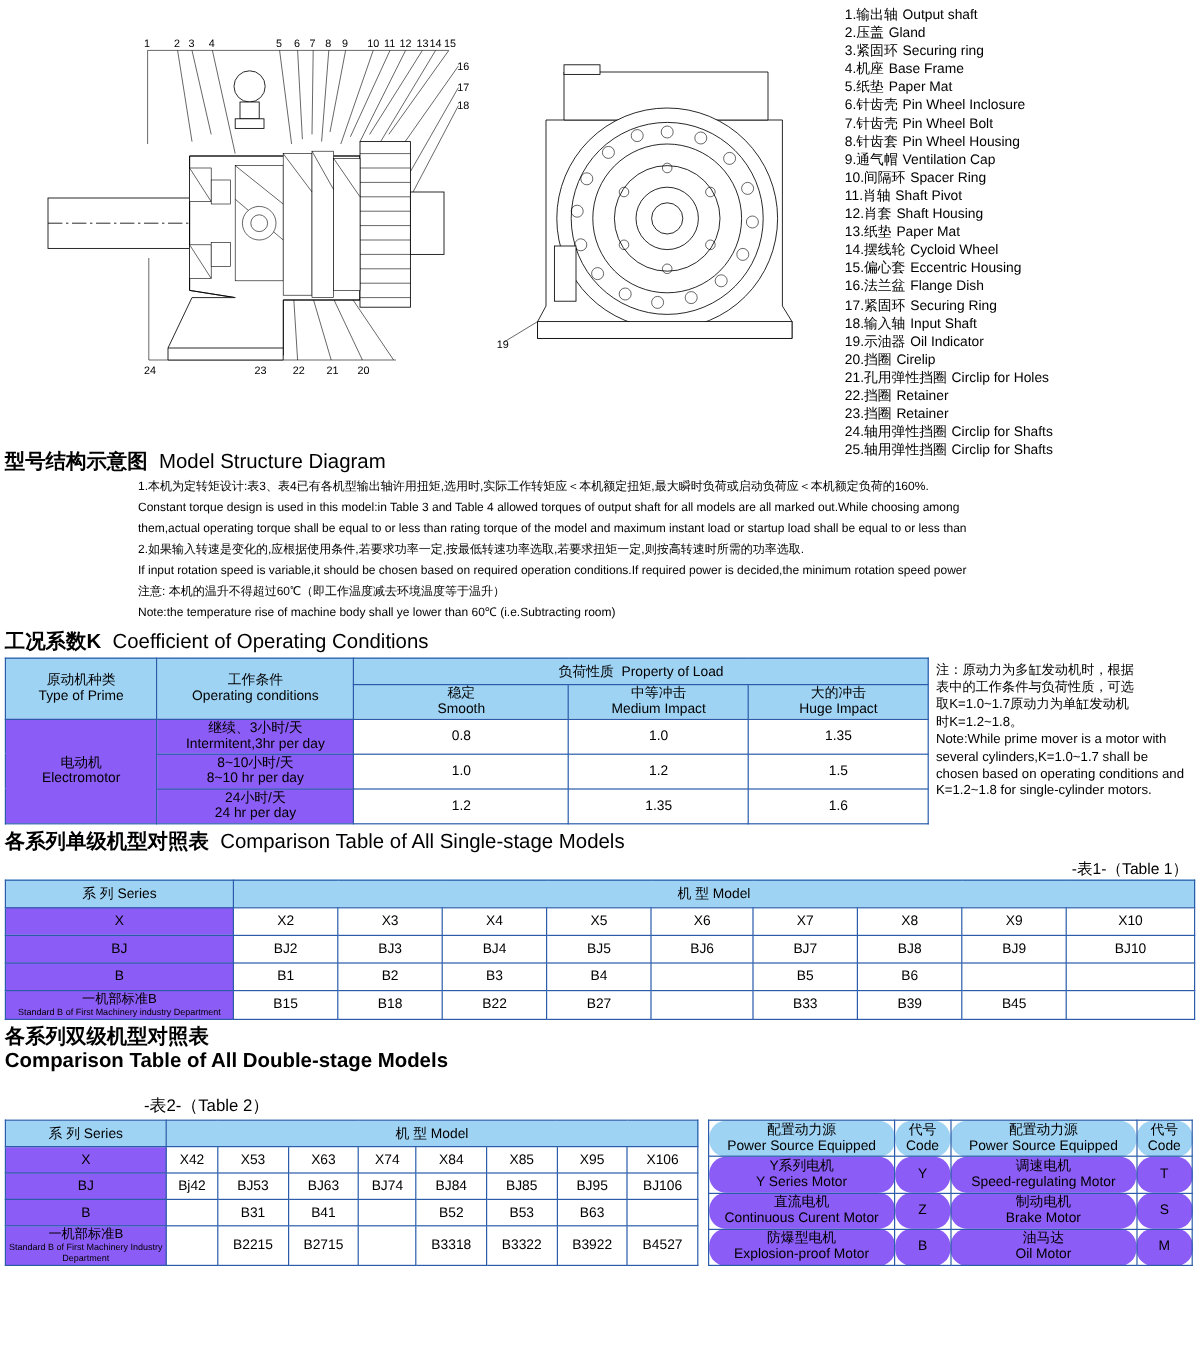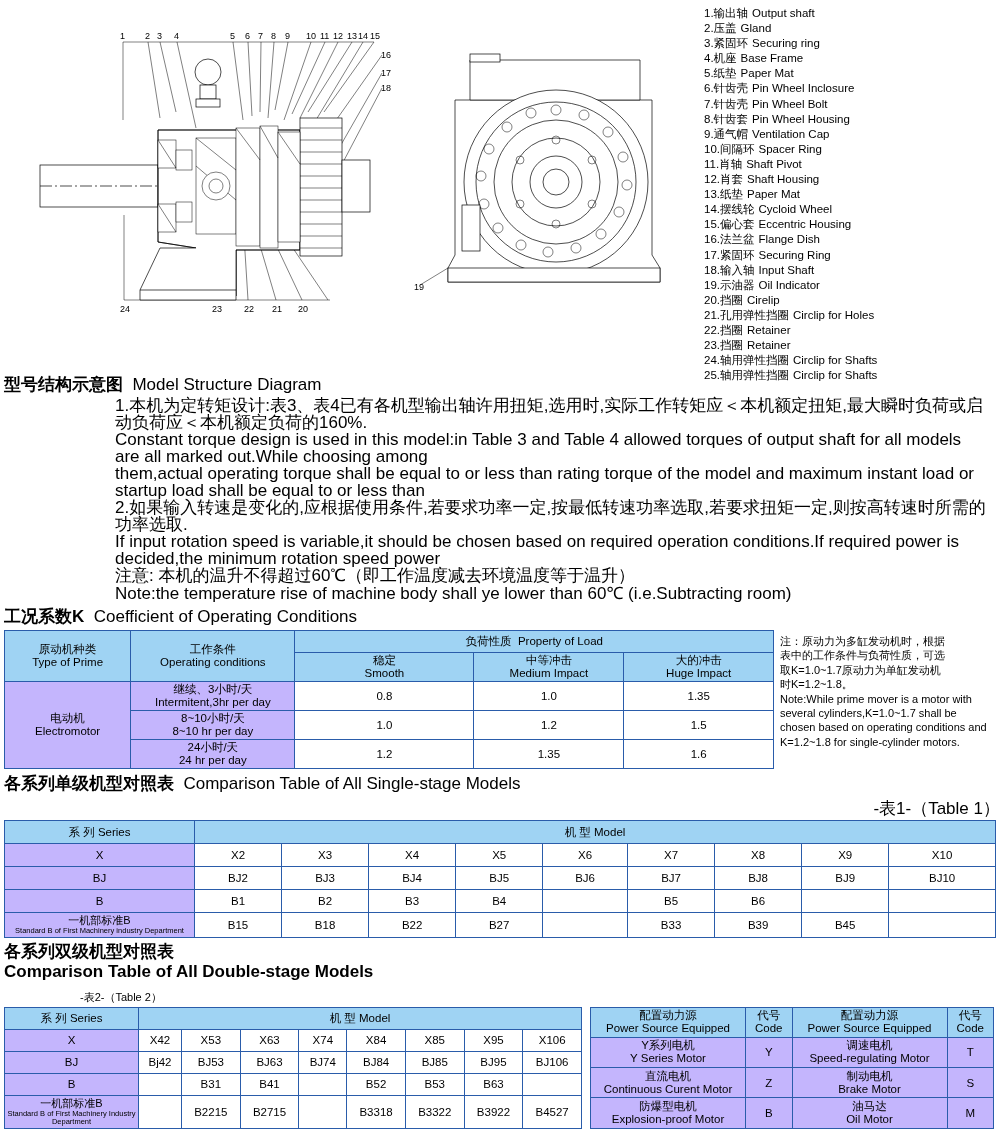--- a/index.html
+++ b/index.html
@@ -34,68 +34,68 @@
     padding-left: 4px;
     margin: 4px 0 2px 0;
     line-height: 22px;
   }
   .sec-head .en { font-weight: normal; }
 
   
   .notes { padding: 0 10px 0 115px; }
   .notes p {
     margin: 0 0 1px 0;
-    font-size: 17px;
+    font-size: 10px;
     line-height: 16.5px;
     text-indent: 0;
   }
 
   
   table { border-collapse: collapse; }
   .tbl { width: 100%; }
   .tbl td, .tbl th {
     border: 1px solid #2a5caa;
     text-align: center;
     vertical-align: middle;
     font-size: 11.5px;
     padding: 1px 2px;
   }
   .hdr { background: #9fd3f3; font-weight: normal; }
-  .cell-blue { background: #c4b5fd; }
+  .cell-blue { background: #8b5cf6; }
   .cell-white { background: #ffffff; }
   .two-line .cn { display: block; line-height: 13px; }
   .two-line .en { display: block; line-height: 13px; }
 
   
   .coef-wrap { display: flex; padding: 0 4px; }
   .coef-tbl { width: 770px; padding-left: 20px; }
   .coef-note {
     width: 222px;
     padding: 4px 2px 0 6px;
     font-size: 11px;
     line-height: 14.4px;
   }
   .coef-tbl td { height: 22px; }
 
   
   .tbl-single { width: 992px; margin: 0 4px; }
   .tbl-single td { height: 23px; }
-  .table-cap { text-align: right; font-size: 17px; }
+  .table-cap { text-align: right; font-size: 13px; padding-right: 10px; }
 
   
   .dbl-wrap { display: flex; padding: 0 4px; gap: 8px; }
   .tbl-double { width: 578px; }
   .tbl-double td { height: 22px; }
   .tbl-power { width: 404px; }
-  .tbl-power td { height: 22px; }
+  .tbl-power td { height: 22px; border-radius: 14px; }
 
   .small-dept { font-size: 7.5px; line-height: 8.5px; display: block; }
   .dept-cn { font-size: 11px; display: block; line-height: 13px; }
 
-  .cap-line { font-size: 11px; padding-left: 80px; margin: 8px 0 2px 0;}
+  .cap-line { font-size: 14px; padding-left: 120px; margin: 19px 0 2px 0;}
 </style>
 </head>
 <body>
 
 <div class="top-area">
 
   <div class="diagram-wrap">
     <svg width="700" height="370" viewBox="0 0 700 370">
       <g stroke="#000" fill="none" stroke-width="0.7">
 

